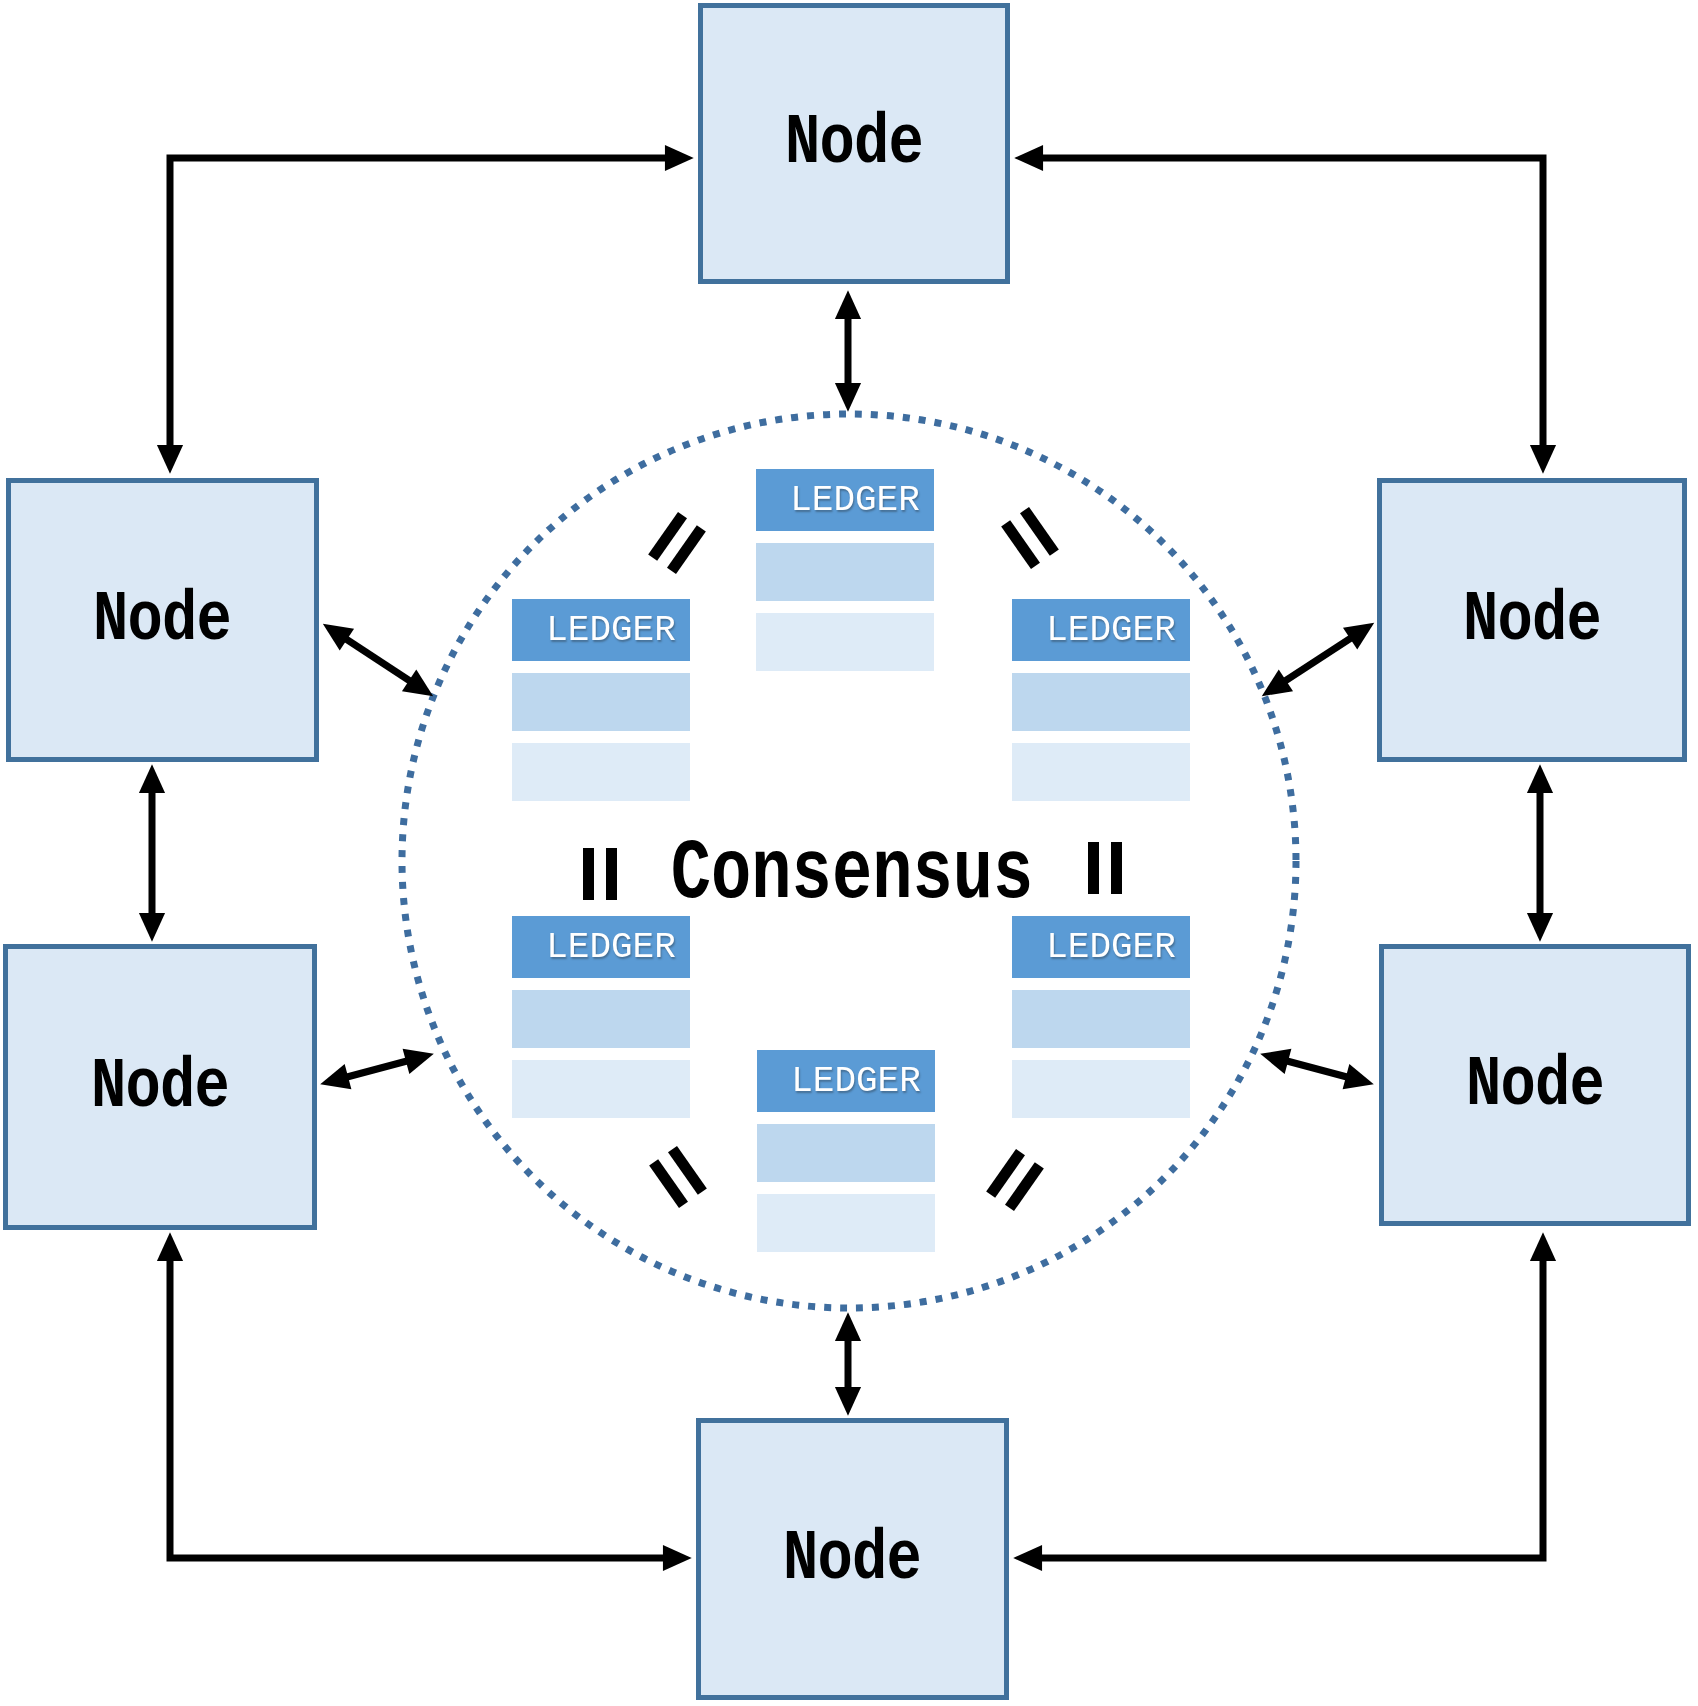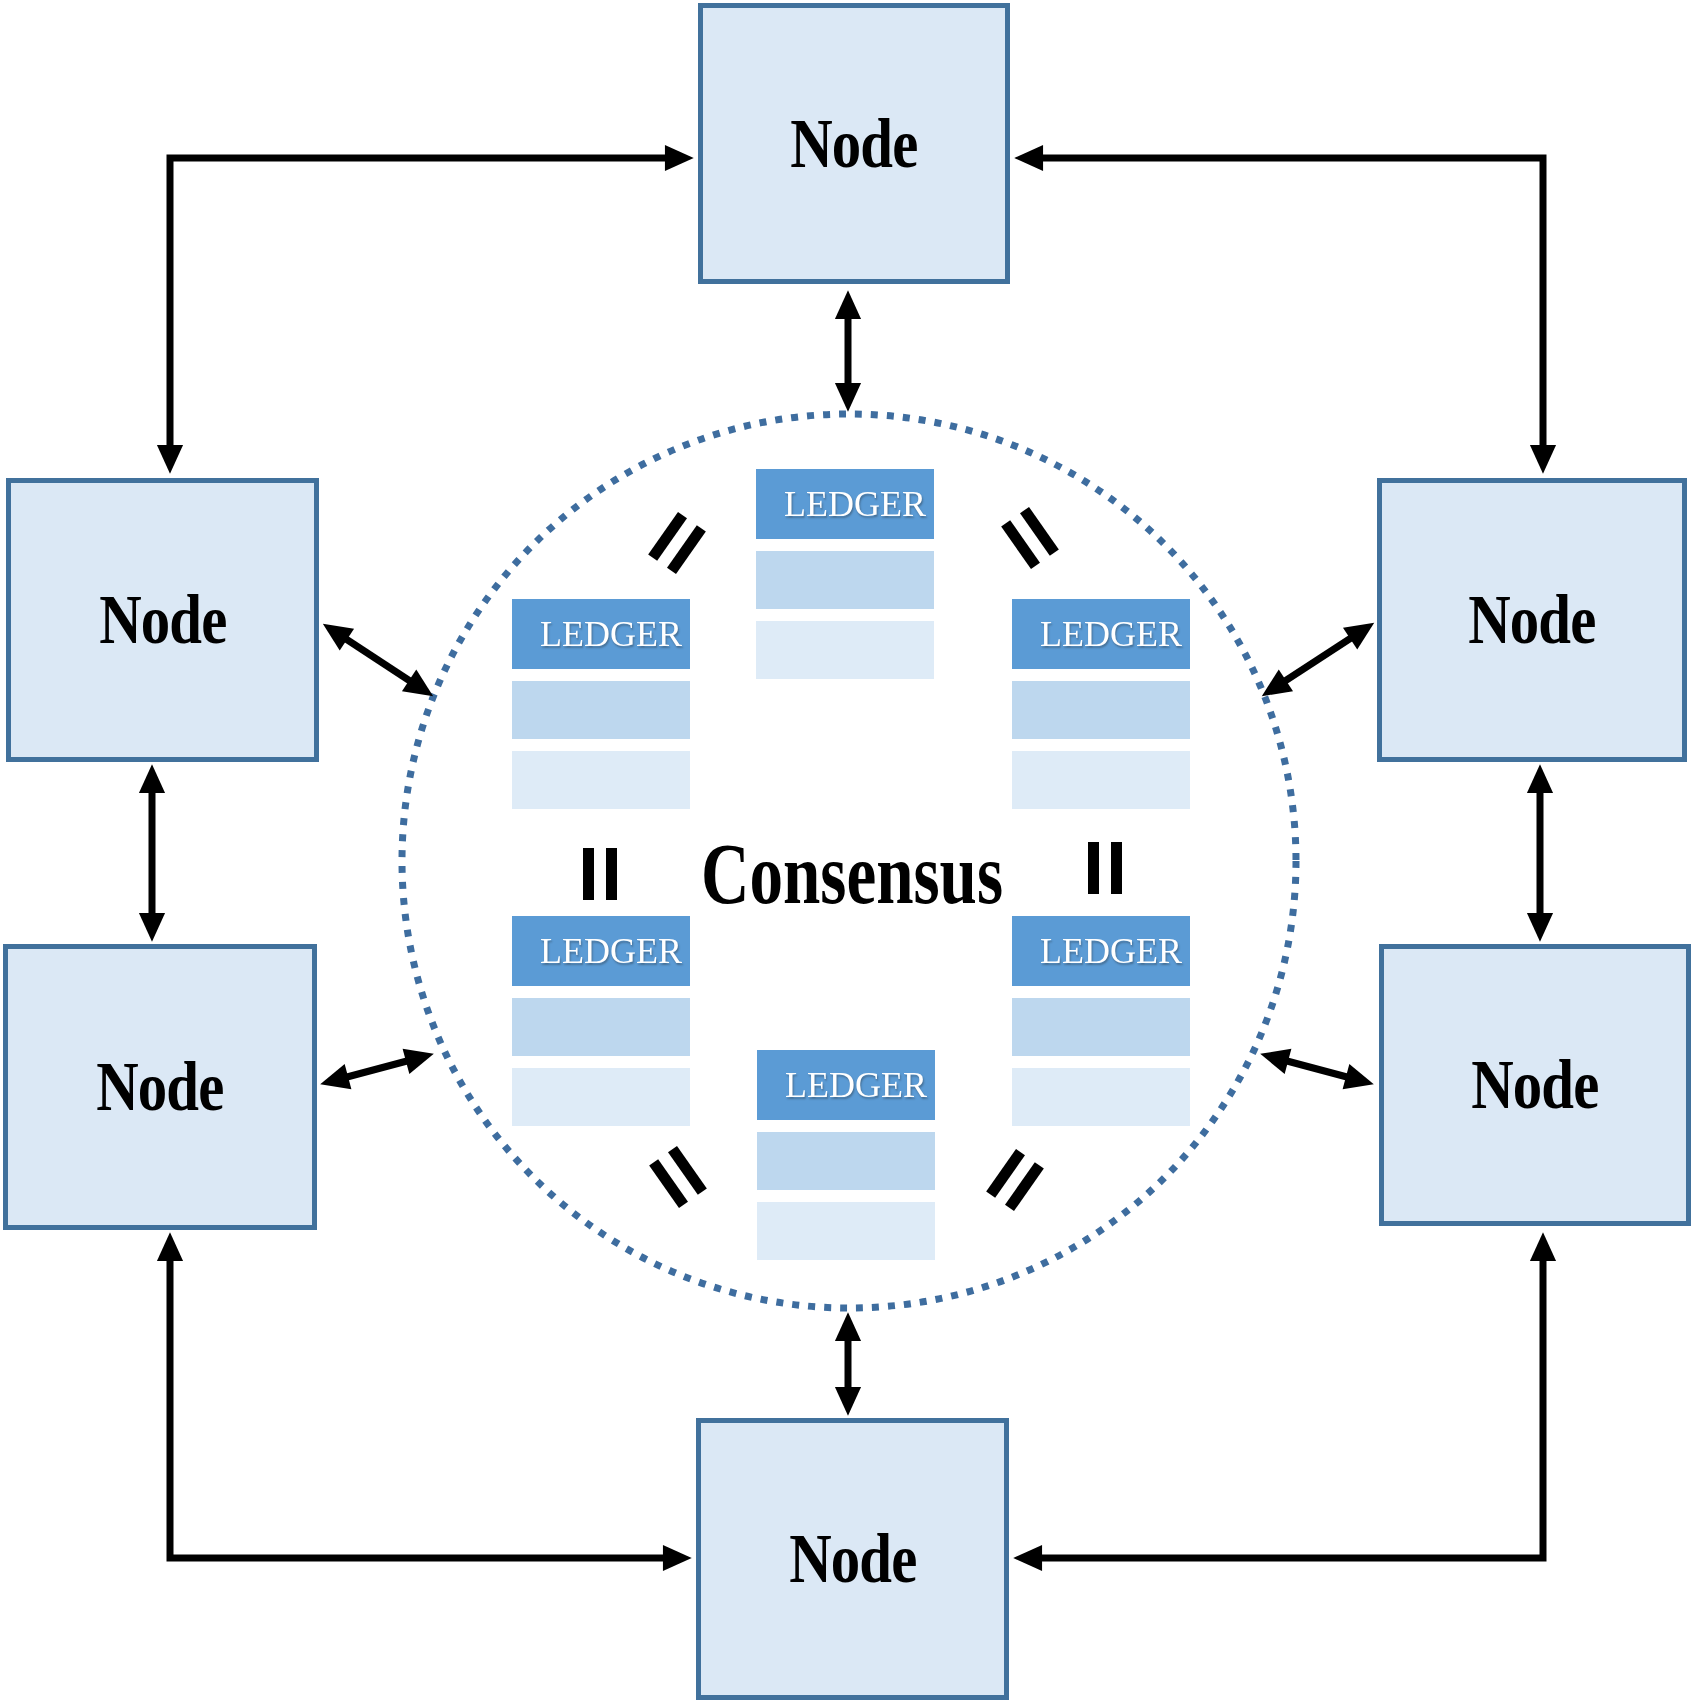--- a/index.html
+++ b/index.html
@@ -1,21 +1,21 @@
 <!DOCTYPE html>
 <html style="--background: #ffffff; --node_fill: #dbe8f5; --node_border: #41719c; --node_text: #000000; --ledger_header_fill: #5b9bd5; --ledger_row_medium: #bdd7ee; --ledger_row_light: #deebf7; --ledger_text: #ffffff; --circle_dot: #3e6d9f; --arrow: #000000;"><head>
 <meta charset="utf-8">
 <style>
   html, body { margin: 0; padding: 0; background: #ffffff; }
   .canvas {
     position: relative;
     width: 1698px;
     height: 1706px;
     background: var(--background, #ffffff);
-    font-family: Liberation Serif, serif;
+    font-family: Liberation Mono, monospace;
     overflow: hidden;
     border-radius: 13px;
   }
   svg.wires { position: absolute; left: 0; top: 0; width: 1698px; height: 1706px; }
   .wire { stroke: var(--arrow, #000); stroke-width: 7; fill: none; }
   .ah { fill: var(--arrow, #000); }
   .ring { stroke: var(--circle_dot, #3e6d9f); stroke-width: 7; fill: none; stroke-dasharray: 7 9; }
 
   .node {
     position: absolute;
@@ -30,21 +30,21 @@
     font-size: 70px;
     font-weight: 700;
     color: var(--node_text, #000);
     transform: scaleX(0.84);
     white-space: nowrap;
     letter-spacing: -1px;
   }
 
   .ledger { position: absolute; width: 178px; }
   .ledger .hdr {
-    height: 70px;
+    height: 62px;
     background: var(--ledger_header_fill, #5b9bd5);
     color: var(--ledger_text, #fff);
     font-size: 36px;
     display: flex;
     align-items: center;
     justify-content: center;
     text-shadow: 1px 2px 2px rgba(30,30,30,0.35);
     padding-left: 20px;
   }
   .ledger .row { height: 58px; margin-top: 12px; }

